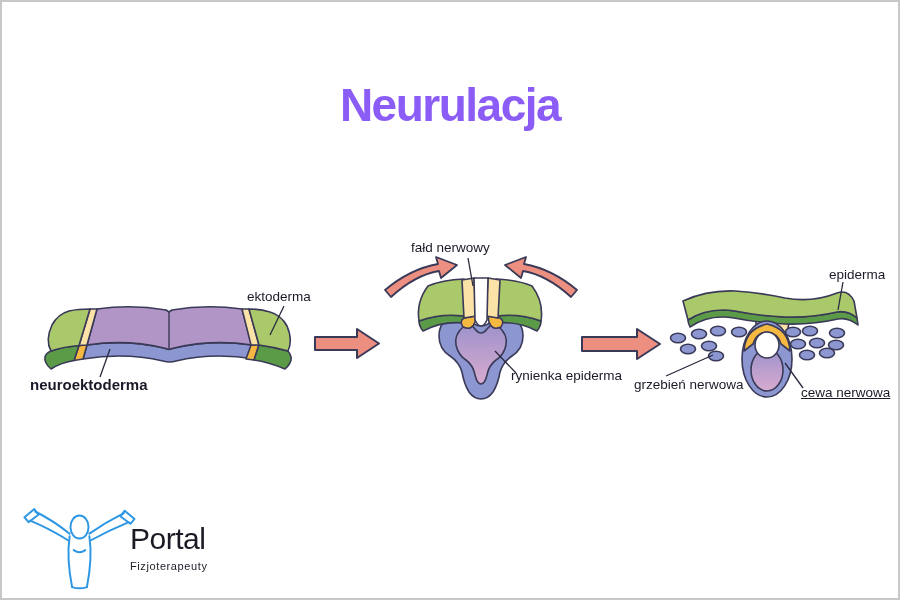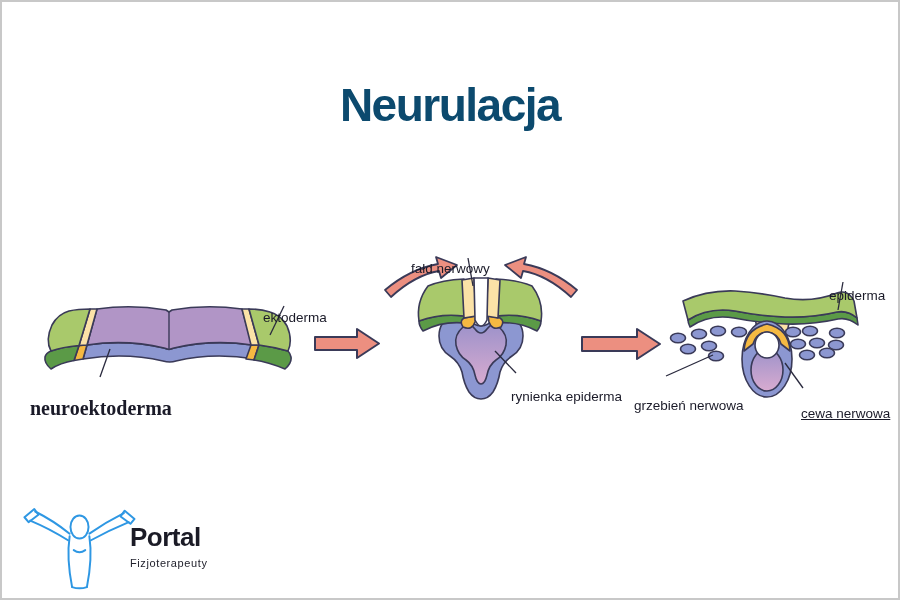--- a/index.html
+++ b/index.html
@@ -18,39 +18,38 @@
     --text_dark:#1A1A28;
   }
   html,body{margin:0;padding:0;background:#fff;}
   .slide{
     position:relative;width:900px;height:600px;box-sizing:border-box;
     background:#fff;border:2px solid var(--frame_gray);overflow:hidden;
     font-family:"Liberation Sans",sans-serif;color:var(--text_dark);
   }
   .title{
     position:absolute;top:76px;left:0;width:100%;text-align:center;
-    font-size:46px;font-weight:700;letter-spacing:-1.5px;color:#0c4a6e;margin:0;
+    font-size:46px;font-weight:700;letter-spacing:-1.5px;color:#8b5cf6;margin:0;
   }
   .diagram-svg{position:absolute;left:0;top:0;width:900px;height:600px;}
   .lbl{
     position:absolute;font-size:13.5px;line-height:1.05;color:var(--text_dark);
     white-space:nowrap;
-    margin-top:21px;
   }
-  #lbl-ektoderma{left:261px;top:288px;}
-  #lbl-neuroektoderma{left:28px;top:375px;font-weight:bold;font-size:20px;font-family:Liberation Serif, serif;}
+  #lbl-ektoderma{left:245px;top:288px;}
+  #lbl-neuroektoderma{left:28px;top:375px;font-weight:bold;font-size:15px;}
   #lbl-fald{left:409px;top:239px;}
   #lbl-rynienka{left:509px;top:367px;}
   #lbl-epiderma{left:827px;top:266px;}
   #lbl-grzebien{left:632px;top:376px;}
   #lbl-cewa{left:799px;top:384px;text-decoration:underline;}
   .logo{position:absolute;left:20px;top:498px;width:230px;height:92px;}
   .logo-figure{position:absolute;left:0;top:0;width:115px;height:92px;}
   .logo-text{position:absolute;left:108px;top:22px;}
-  .logo-name{font-size:26px;font-weight:bold;color:#1B1B26;letter-spacing:-0.5px;}
+  .logo-name{font-size:30px;font-weight:normal;color:#1B1B26;letter-spacing:-0.5px;}
   .logo-sub{font-size:11px;color:#23232E;letter-spacing:0.6px;margin-top:4px;}
   
   .o{stroke:var(--outline_navy);stroke-width:1.6;stroke-linejoin:round;stroke-linecap:round;}
   .lg{fill:var(--ectoderm_light_green);}
   .dg{fill:var(--ectoderm_dark_green);}
   .pu{fill:var(--neuroectoderm_purple);}
   .bl{fill:var(--neuroectoderm_blue);}
   .cr{fill:var(--fold_cream);}
   .orn{fill:var(--fold_orange);}
   .sal{fill:var(--arrow_salmon);}

